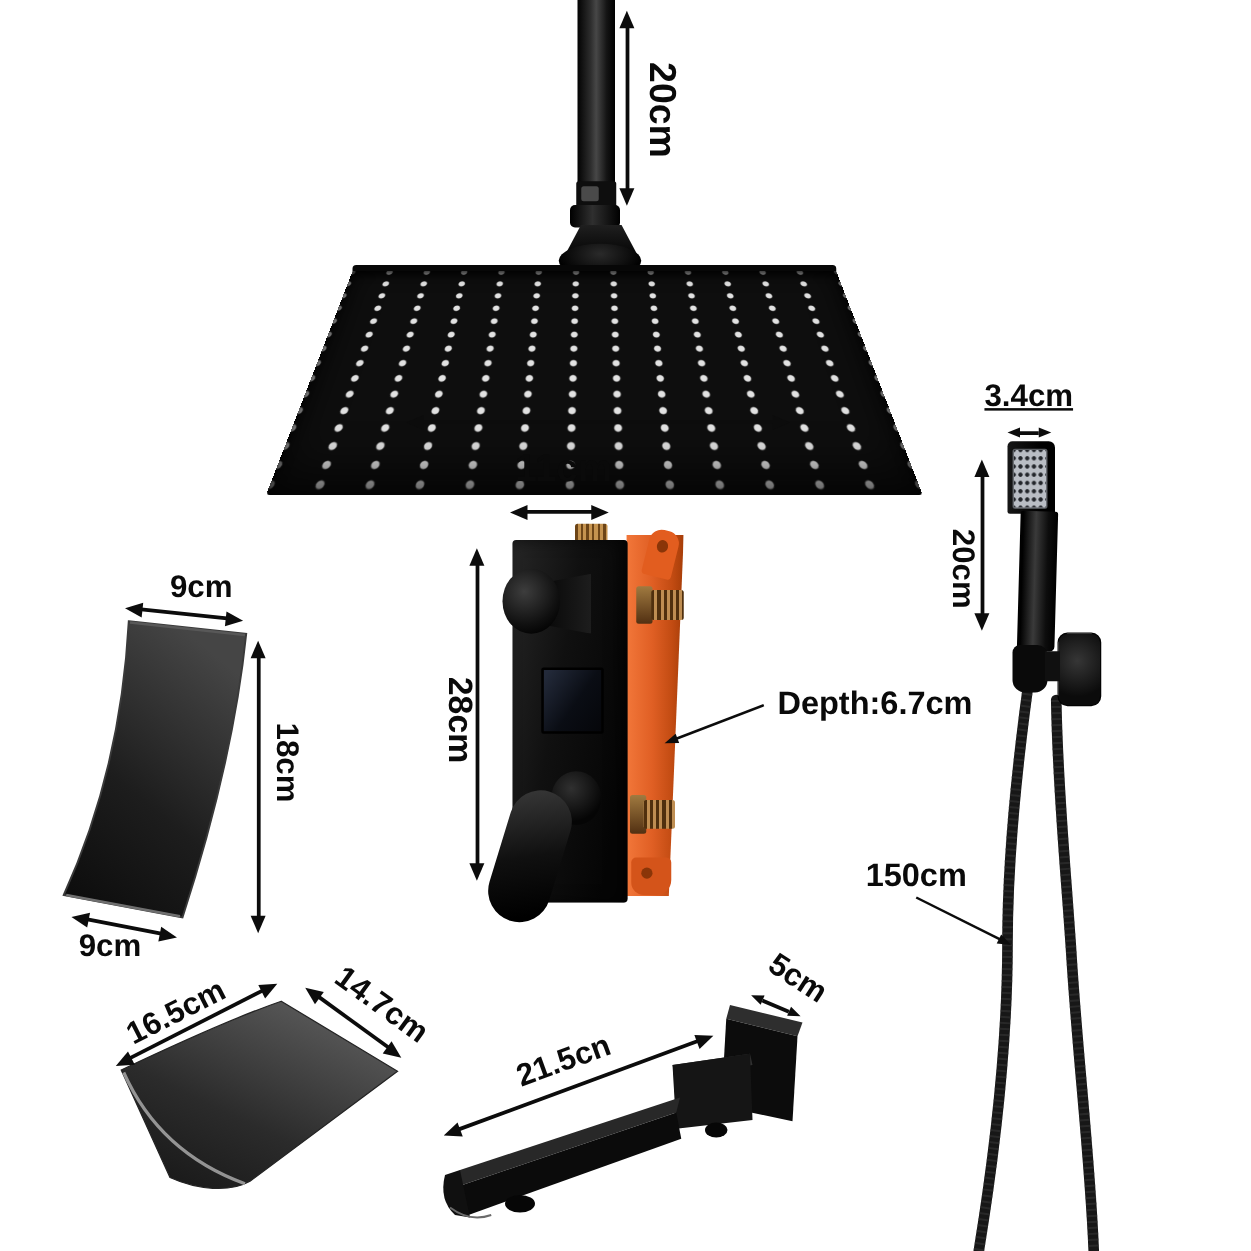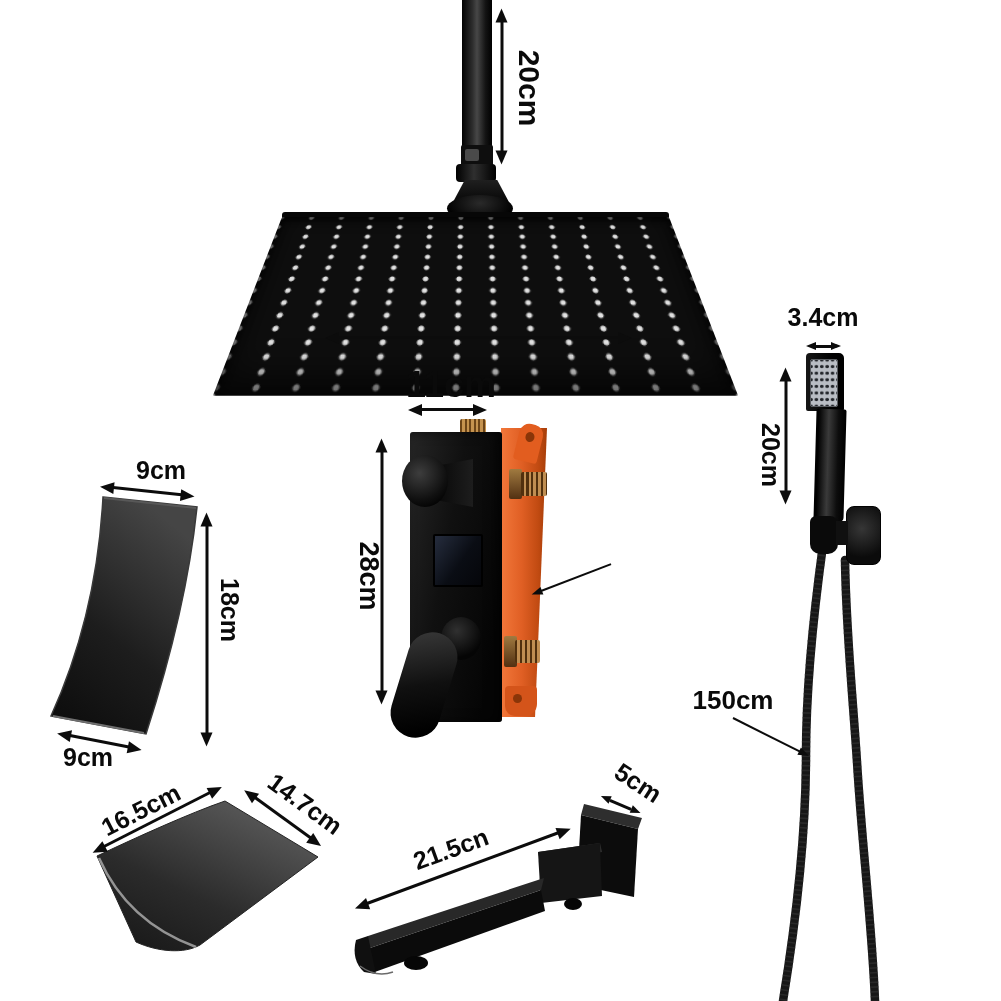--- a/index.html
+++ b/index.html
@@ -198,24 +198,25 @@
   <div class="arr" style="left:207px;top:524px;width:208px;transform:rotate(90deg);"></div>
   <div class="arr" style="left:70px;top:734px;width:60px;transform:rotate(11deg);"></div>
   <div class="arr" style="left:104px;top:845px;width:119px;transform:rotate(-27deg);"></div>
   <div class="arr" style="left:255px;top:796px;width:69px;transform:rotate(36deg);"></div>
   <div class="arr" style="left:367px;top:902px;width:204px;transform:rotate(-20.3deg);"></div>
   <div class="arr sm" style="left:610px;top:799px;width:23px;transform:rotate(23deg);"></div>
   <div class="ptr hstart" style="left:541px;top:590px;width:75px;transform:rotate(-21deg);"></div>
   <div class="ptr hend" style="left:733px;top:717px;width:75px;transform:rotate(26.6deg);"></div>
 
   <div class="lbl" style="left:529px;top:88px;font-size:30px;transform:translate(-50%,-50%) rotate(90deg);">20cm</div>
-  <div class="lbl" style="left:451px;top:385px;font-size:36px;transform:translate(-50%,-50%);">11cm</div>
+  <div class="lbl" style="left:451px;top:374px;font-size:31px;transform:translate(-50%,-50%);">11cm</div>
   <div class="lbl" style="left:368px;top:576px;font-size:27px;transform:translate(-50%,-50%) rotate(90deg);">28cm</div>
+  <div class="lbl" style="left:700px;top:562px;font-size:26px;transform:translate(-50%,-50%);">Depth:6.7cm</div>
   <div class="lbl" style="left:733px;top:700px;font-size:26px;transform:translate(-50%,-50%);">150cm</div>
-  <div class="lbl" style="left:823px;top:317px;font-size:25px;transform:translate(-50%,-50%);">3.4cm</div>
+  <div class="lbl" style="left:823px;top:317px;font-size:25px;transform:translate(-50%,-50%);text-decoration:underline;">3.4cm</div>
   <div class="lbl" style="left:770px;top:455px;font-size:25px;transform:translate(-50%,-50%) rotate(90deg);">20cm</div>
   <div class="lbl" style="left:161px;top:470px;font-size:25px;transform:translate(-50%,-50%);">9cm</div>
   <div class="lbl" style="left:229px;top:610px;font-size:25px;transform:translate(-50%,-50%) rotate(90deg);">18cm</div>
   <div class="lbl" style="left:88px;top:757px;font-size:25px;transform:translate(-50%,-50%);">9cm</div>
   <div class="lbl" style="left:141px;top:810px;font-size:25px;transform:translate(-50%,-50%) rotate(-27deg);">16.5cm</div>
   <div class="lbl" style="left:305px;top:804px;font-size:25px;transform:translate(-50%,-50%) rotate(36deg);">14.7cm</div>
   <div class="lbl" style="left:451px;top:849px;font-size:25px;transform:translate(-50%,-50%) rotate(-20deg);">21.5cn</div>
   <div class="lbl" style="left:638px;top:783px;font-size:25px;transform:translate(-50%,-50%) rotate(33deg);">5cm</div>
 
 </div>

